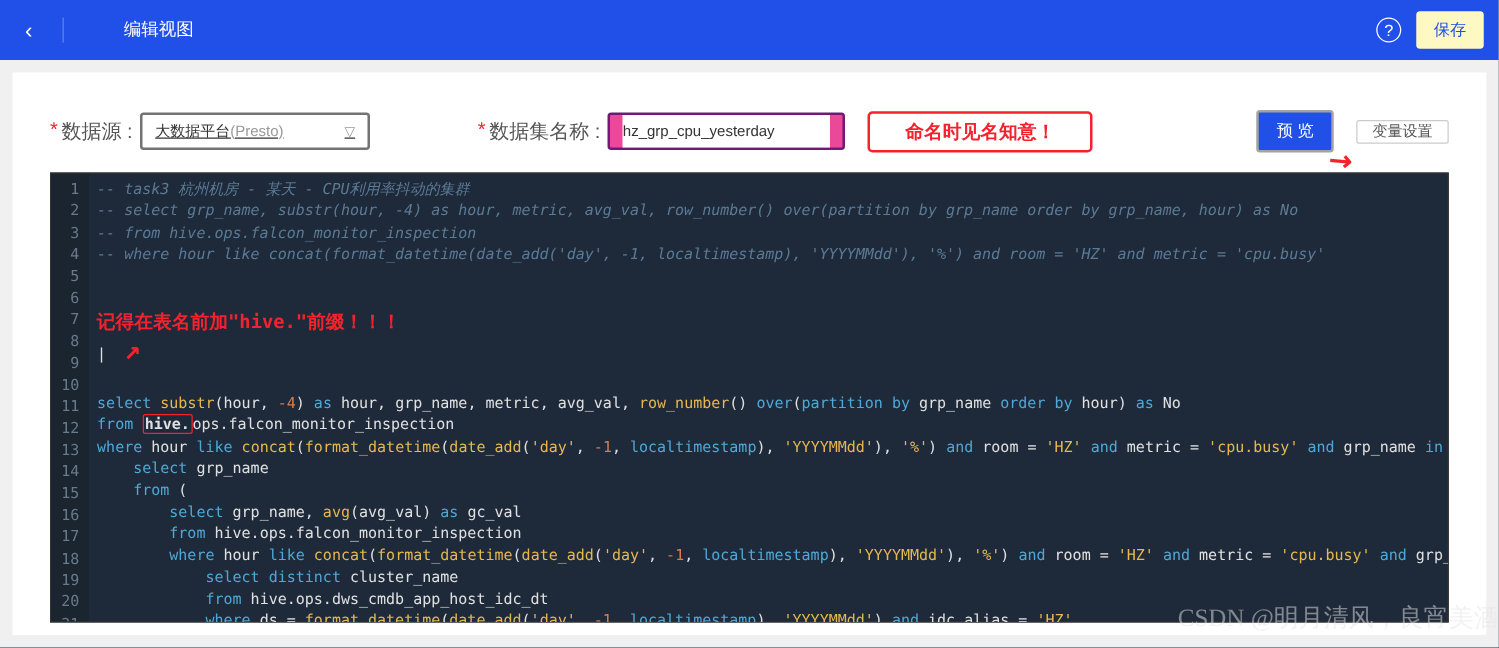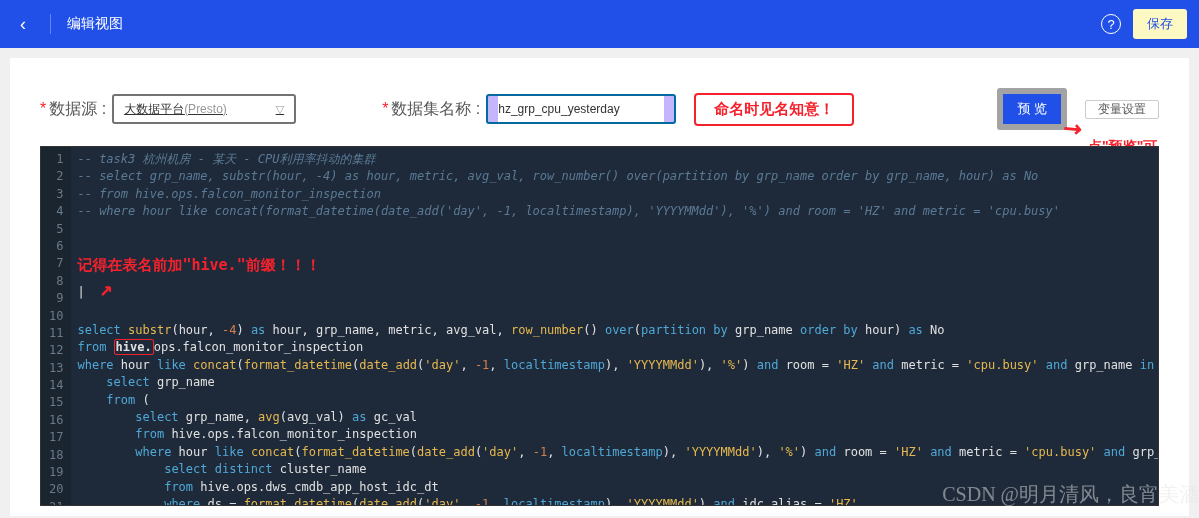--- a/index.html
+++ b/index.html
@@ -24,21 +24,21 @@
       color: #fff;
       font-size: 18px;
       cursor: pointer;
       padding: 4px 8px;
     }
     .divider-v {
       width: 1px;
       height: 20px;
       background: rgba(255,255,255,0.3);
     }
-    .page-title { color: #fff; font-size: 14px; }
+    .page-title { color: #fff; font-size: 14px; margin-left: 32px; }
     .header-right { display: flex; align-items: center; gap: 12px; }
     .help-icon {
       width: 20px;
       height: 20px;
       border: 1.5px solid #fff;
       border-radius: 50%;
       color: #fff;
       display: flex;
       align-items: center;
       justify-content: center;
@@ -80,49 +80,49 @@
       padding: 0 10px;
       font-size: 12px;
       color: #333;
       background: #fff;
       cursor: pointer;
       text-decoration: underline;
     }
     .select-placeholder { color: #999; }
     .chevron { color: #999; font-size: 11px; }
     .input-box {
-      border: 2px solid #0369a1;
+      border: 2px solid #701a75;
       border-radius: 3px;
       width: 190px;
       height: 30px;
       padding: 0 10px;
       font-size: 12px;
-      background: #c4b5fd;
+      background: #ec4899;
     }
     .input-box input {
       border: none;
       outline: none;
       width: 100%;
       height: 100%;
       font-size: 12px;
       color: #333;
     }
     .annotation-box {
       border: 2px solid #f5222d;
       border-radius: 4px;
-      padding: 5px 18px;
+      padding: 5px 28px;
       color: #f5222d;
       font-size: 15px;
       font-weight: bold;
     }
     .spacer { flex: 1; }
     .preview-btn {
       background: #2050e8;
       color: #fff;
-      border: 6px solid #a3a3a3;
+      border: 2px solid #a3a3a3;
       padding: 6px 14px;
       border-radius: 3px;
       font-size: 13px;
       cursor: pointer;
     }
     .var-btn {
       background: #fff;
       border: 1px solid #ccc;
       color: #555;
       padding: 0 12px;

